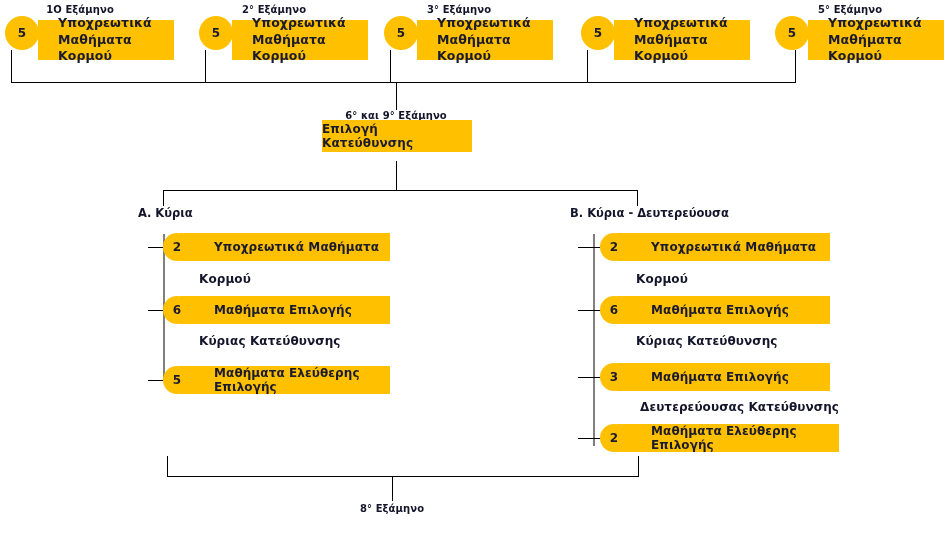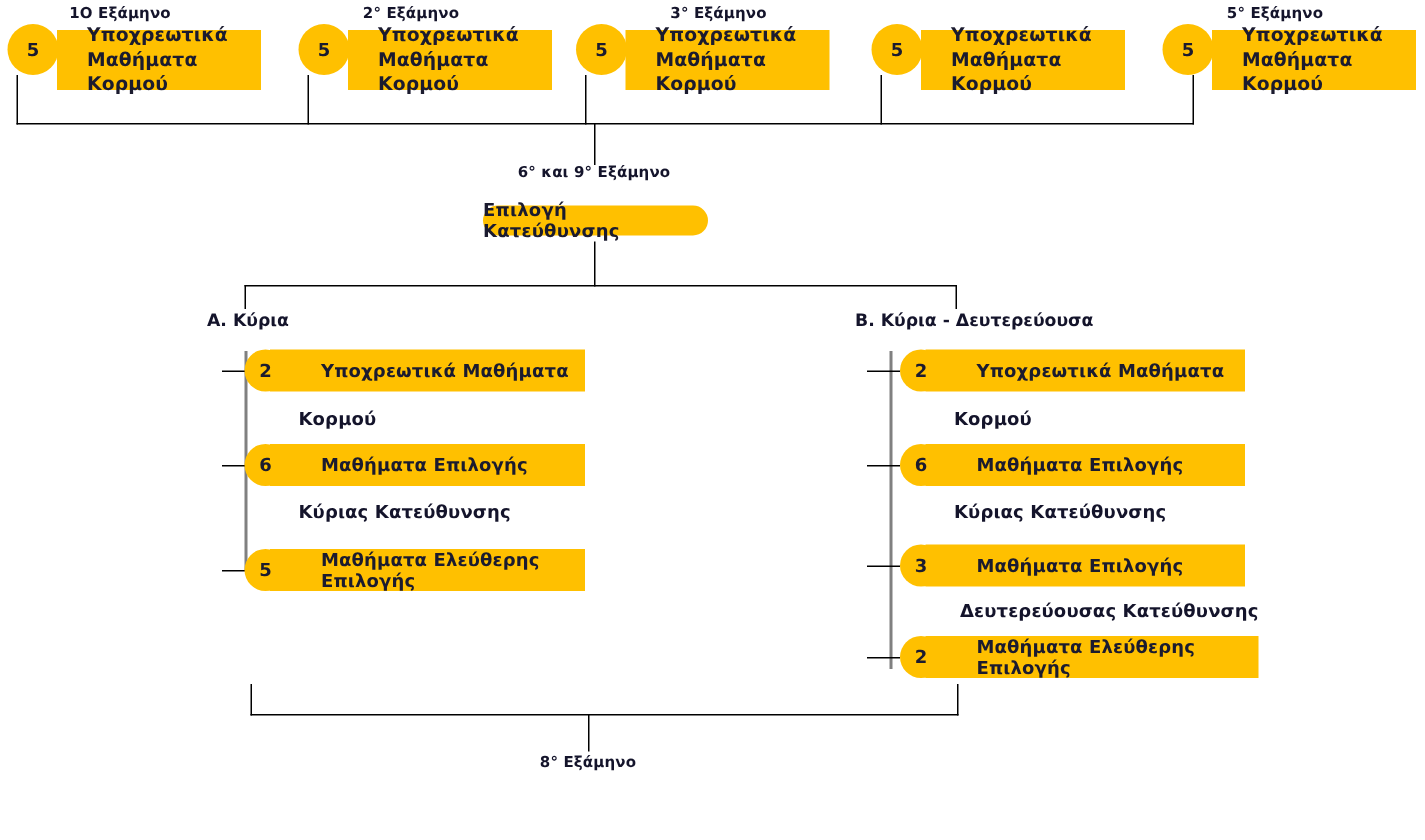--- a/index.html
+++ b/index.html
@@ -109,21 +109,21 @@
   </div>
   <div class="badge" style="left:5px;top:16px;width:34px;height:34px;">5</div>
 
   <div class="cap center" style="left:194px;top:4px;width:160px;text-align:center;">2° Εξάμηνο</div>
   <div class="pill sem" style="left:232px;top:20px;width:136px;height:40px;flex-direction:column;align-items:flex-start;justify-content:center;">
     <span>Υποχρεωτικά</span>
     <span>Μαθήματα Κορμού</span>
   </div>
   <div class="badge" style="left:199px;top:16px;width:34px;height:34px;">5</div>
 
-  <div class="cap center" style="left:399px;top:4px;width:160px;text-align:center;">3° Εξάμηνο</div>
+  <div class="cap center" style="left:379px;top:4px;width:160px;text-align:center;">3° Εξάμηνο</div>
   <div class="pill sem" style="left:417px;top:20px;width:136px;height:40px;flex-direction:column;align-items:flex-start;justify-content:center;">
     <span>Υποχρεωτικά</span>
     <span>Μαθήματα Κορμού</span>
   </div>
   <div class="badge" style="left:384px;top:16px;width:34px;height:34px;">5</div>
 
   <div class="cap center" style="left:576px;top:4px;width:160px;text-align:center;margin-top:32px;">4° Εξάμηνο</div>
   <div class="pill sem" style="left:614px;top:20px;width:136px;height:40px;flex-direction:column;align-items:flex-start;justify-content:center;">
     <span>Υποχρεωτικά</span>
     <span>Μαθήματα Κορμού</span>
@@ -141,21 +141,21 @@
   <div class="line-v" style="left:205px;top:50px;height:33px;"></div>
   <div class="line-v" style="left:390px;top:50px;height:33px;"></div>
   <div class="line-v" style="left:587px;top:50px;height:33px;"></div>
   <div class="line-v" style="left:795px;top:50px;height:33px;"></div>
 
   <div class="line-h" style="left:11px;top:82px;width:785px;"></div>
 
   <div class="line-v" style="left:396px;top:82px;height:28px;"></div>
 
   <div class="cap center" style="left:316px;top:110px;width:160px;text-align:center;">6° και 9° Εξάμηνο</div>
-  <div class="pill plain" style="left:322px;top:137px;width:150px;height:20px;border-radius:13px;">Επιλογή Κατεύθυνσης</div>
+  <div class="pill plain" style="left:322px;top:120px;width:150px;height:32px;">Επιλογή Κατεύθυνσης</div>
 
   <div class="line-v" style="left:396px;top:161px;height:30px;"></div>
 
   <div class="line-h" style="left:163px;top:190px;width:475px;"></div>
   <div class="line-v" style="left:163px;top:190px;height:16px;"></div>
   <div class="line-v" style="left:637px;top:190px;height:16px;"></div>
 
   <div class="branch-title" style="left:138px;top:206px;">Α. Κύρια</div>
 
   <div class="spine" style="left:163px;top:234px;height:146px;"></div>

